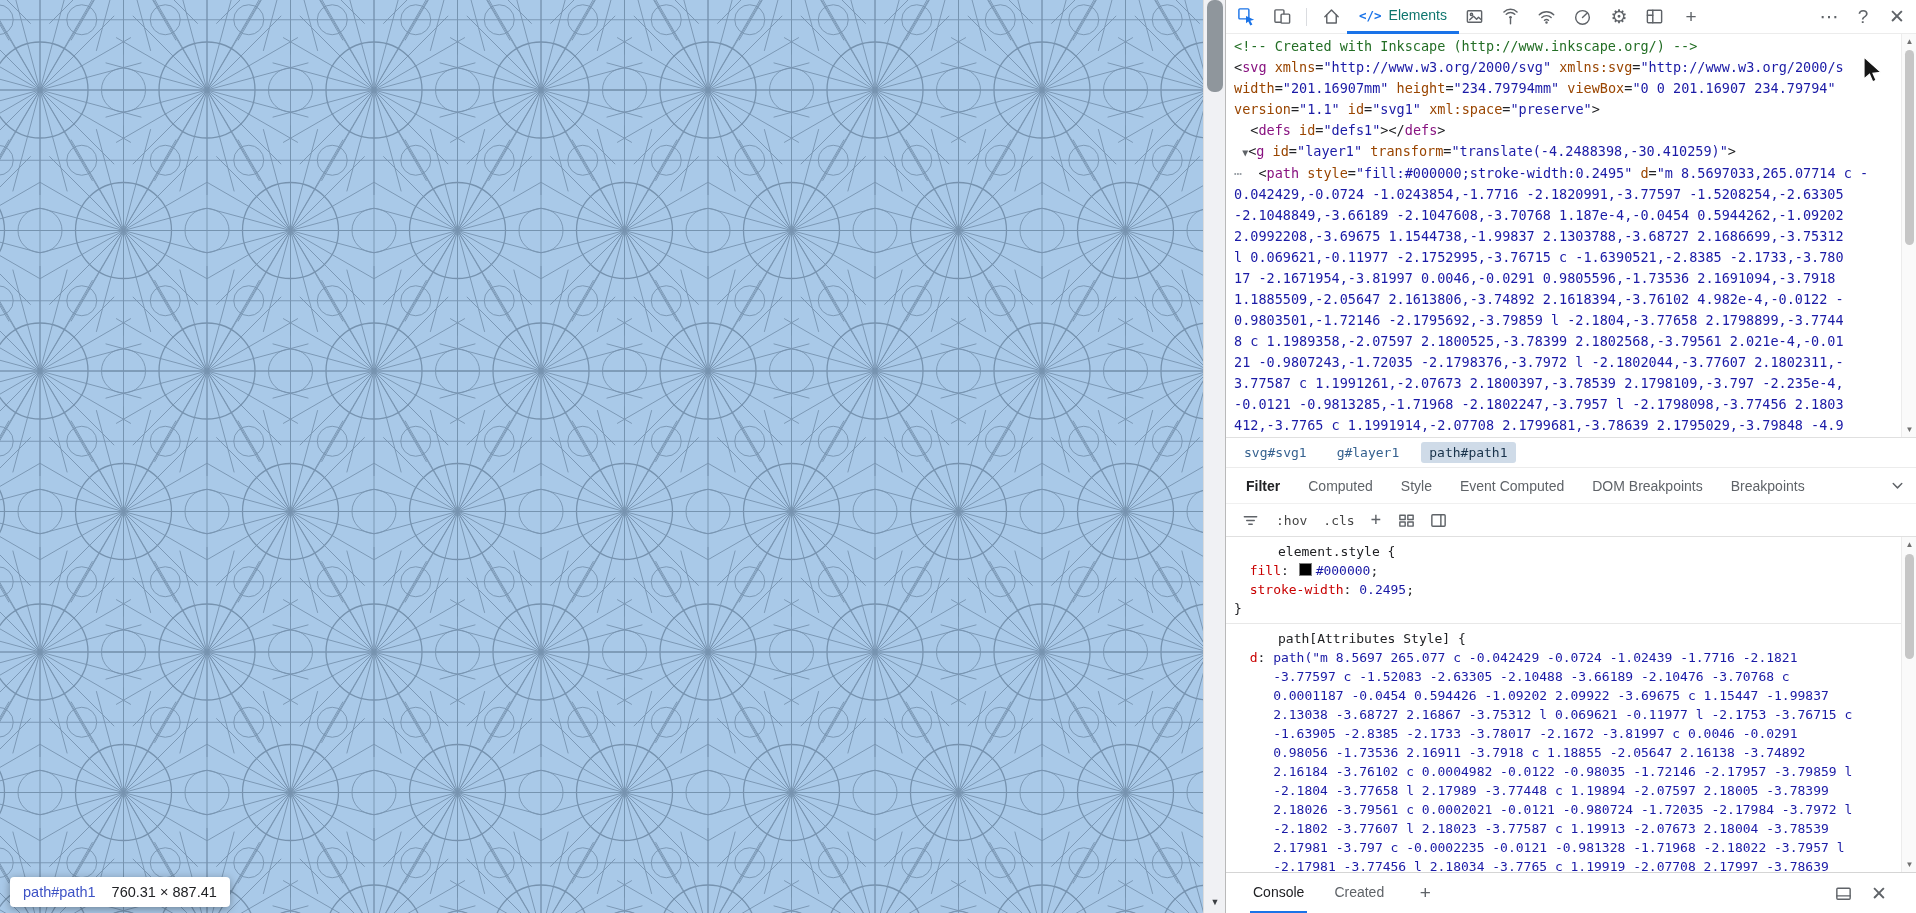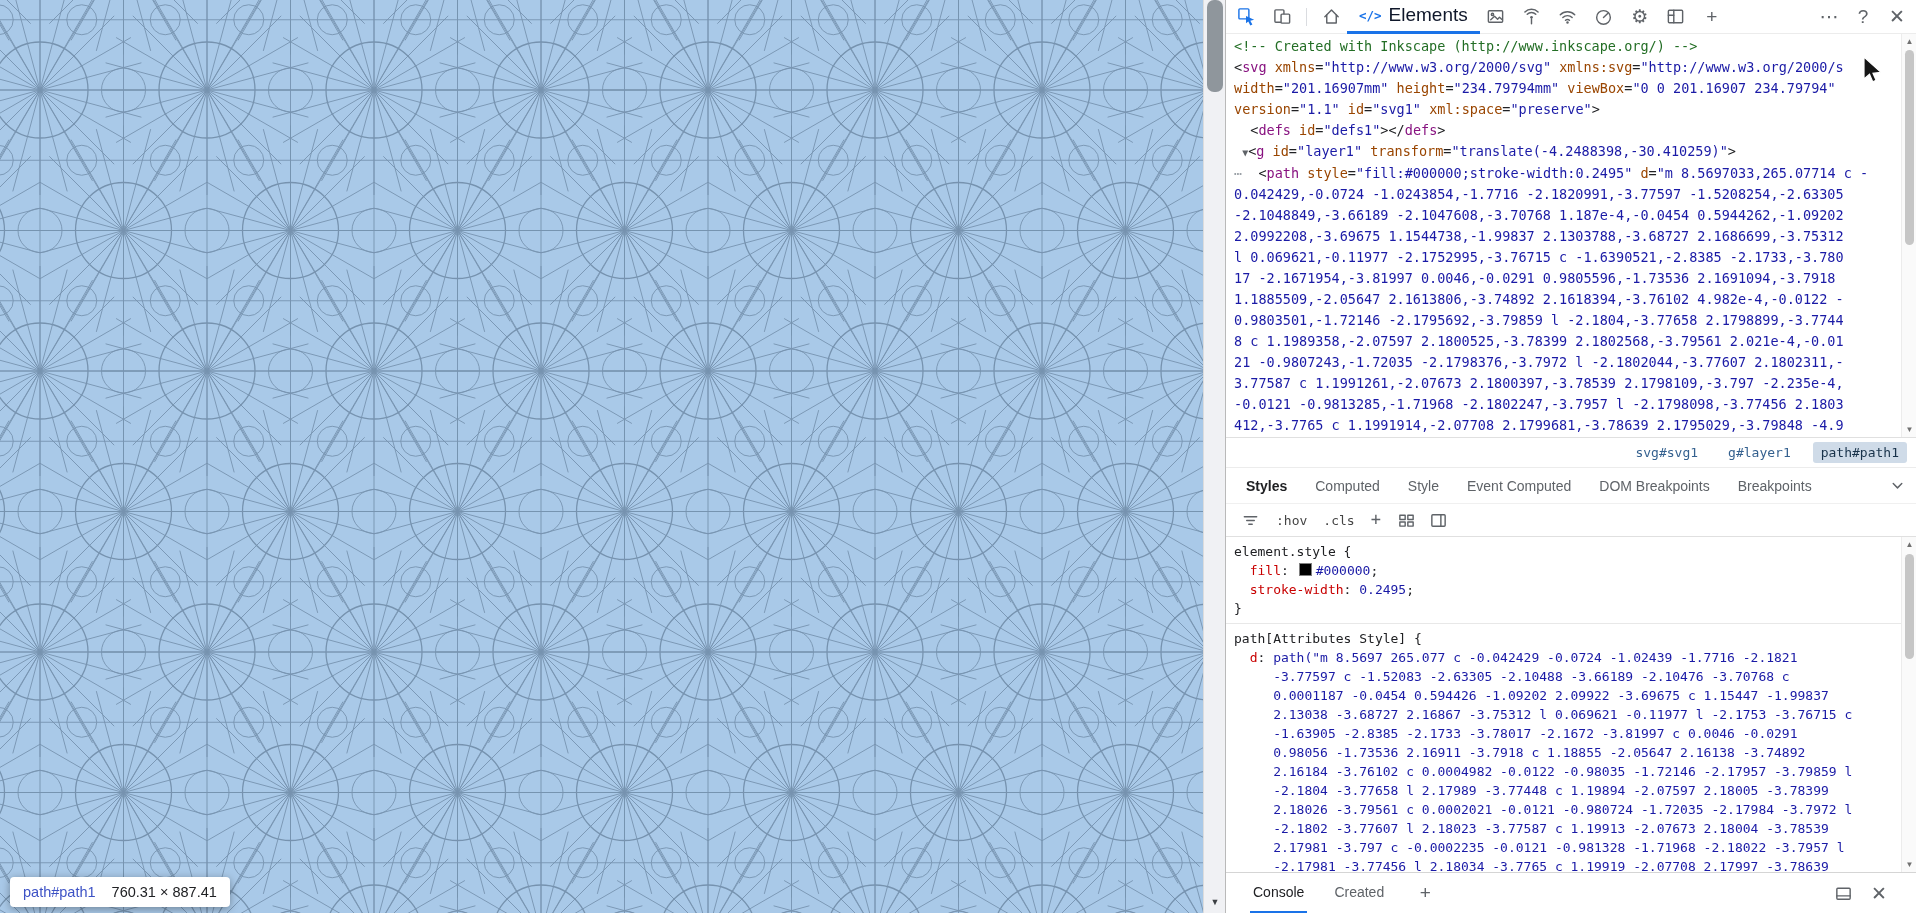--- a/index.html
+++ b/index.html
@@ -31,38 +31,38 @@
        border-bottom:1px solid #ececec;}
   .tb-sep{width:1px;height:18px;background:#dadce0;margin:0 8px;}
   .icon-btn{width:28px;height:28px;display:flex;align-items:center;justify-content:center;
        color:#5f6368;font-size:15px;border-radius:3px;flex:0 0 auto;}
   .icon-btn.active{color:#1a73e8;}
   .icon-btn.big{font-size:19px;}
   .dt-tab{display:flex;align-items:center;gap:7px;height:34px;padding:0 12px;
        border-bottom:3px solid transparent;box-sizing:border-box;}
   .dt-tab.active{border-bottom-color:#1a73e8;}
   .code-icon{color:#1a73e8;font:700 12.5px "DejaVu Sans Mono",monospace;}
-  .tab-label{font-size:19px;color:#0f172a;}
+  .tab-label{font-size:14px;color:#0f766e;}
   #tb-left,#tb-tools,#tb-window{display:flex;align-items:center;gap:8px;}
   #tb-window{margin-left:auto;gap:6px;}
 
   .dt-dom{top:34px;height:403px;left:0;right:16px!important;overflow:hidden;
        font:13.5px/21px "DejaVu Sans Mono",monospace;padding:2px 0 0 8px;white-space:pre;}
   .dom-line{white-space:pre;}
 
   .sb{background:#fafafa;border-left:1px solid #ececec;width:16px;left:auto!important;}
   #dom-sb{top:34px;height:403px;right:0;}
   #styles-sb{top:537px;height:335px;right:0;}
   .sb .thumb{position:absolute;left:3px;right:3px;background:#c6c6c6;border-radius:6px;}
   .sb .arr{position:absolute;left:0;right:0;height:15px;text-align:center;font-size:8px;
        line-height:15px;color:#707070;}
   .sb .arr.dn{bottom:0;}
 
   .dt-breadcrumb{top:437px;height:30px;display:flex;align-items:center;gap:14px;padding:0 10px;
-       border-top:1px solid #e0e0e0;font:13px "DejaVu Sans Mono",monospace;justify-content:flex-end;}
+       border-top:1px solid #e0e0e0;font:13px "DejaVu Sans Mono",monospace;}
   .crumb{color:#35618f;padding:3px 8px;border-radius:3px;white-space:nowrap;}
   .crumb.selected{background:#cfdbe8;color:#18324a;}
 
   .dt-tabs{top:467px;height:36px;display:flex;align-items:center;border-top:1px solid #ececec;
        padding:0 6px;}
   .panel-tab{padding:0 4px;margin:0 10px;color:#5f6368;font-size:14px;height:36px;
        display:flex;align-items:center;white-space:nowrap;}
   .panel-tab.selected{color:#202124;font-weight:700;}
   #panel-tabs-right{margin-left:auto;}
 
@@ -90,21 +90,21 @@
   #console-icons{margin-left:auto;display:flex;gap:8px;}
 
   
   .tk-cm{color:#236e25;}
   .tk-tag{color:#881280;margin-top:19px;}
   .tk-at{color:#994500;margin-top:7px;}
   .tk-av{color:#1a1aa6;}
   .tk-pl{color:#202124;}
   .tk-arw{color:#5f6368;font-size:10px;}
   .tk-gut{color:#9aa0a6;}
-  .tk-sel{color:#202124;}
+  .tk-sel{color:#202124;margin-left:44px;}
   .tk-prop{color:#c80000;}
   .tk-val{color:#1a1aa6;}
 
   #mouse-cursor{position:absolute;left:1862px;top:56px;width:22px;height:30px;pointer-events:none;}
 </style>
 </head>
 <body>
 
 <div id="page">
   <div id="pattern-host"><svg width="100%" height="100%" xmlns="http://www.w3.org/2000/svg">
@@ -359,21 +359,21 @@
   </div>
 
   <div class="dt-breadcrumb" id="breadcrumb">
       <span class="crumb">svg#svg1</span>
       <span class="crumb">g#layer1</span>
       <span class="crumb selected">path#path1</span>
     </div>
 
   <div class="dt-tabs">
     <div id="panel-tabs" style="display:flex;height:100%;">
-        <div class="panel-tab selected">Styles</div>
+        <div class="panel-tab selected">Filter</div>
         <div class="panel-tab">Computed</div>
         <div class="panel-tab">Style</div>
         <div class="panel-tab">Event Computed</div>
         <div class="panel-tab">DOM Breakpoints</div>
         <div class="panel-tab">Breakpoints</div>
       </div>
     <div id="panel-tabs-right">
         <span class="icon-btn">
           <svg width="19" height="19" viewBox="0 0 20 20" fill="none" stroke="currentColor" stroke-width="1.5" stroke-linecap="round" stroke-linejoin="round">
             <path d="M5.5 8 L10 12.5 L14.5 8"></path>

